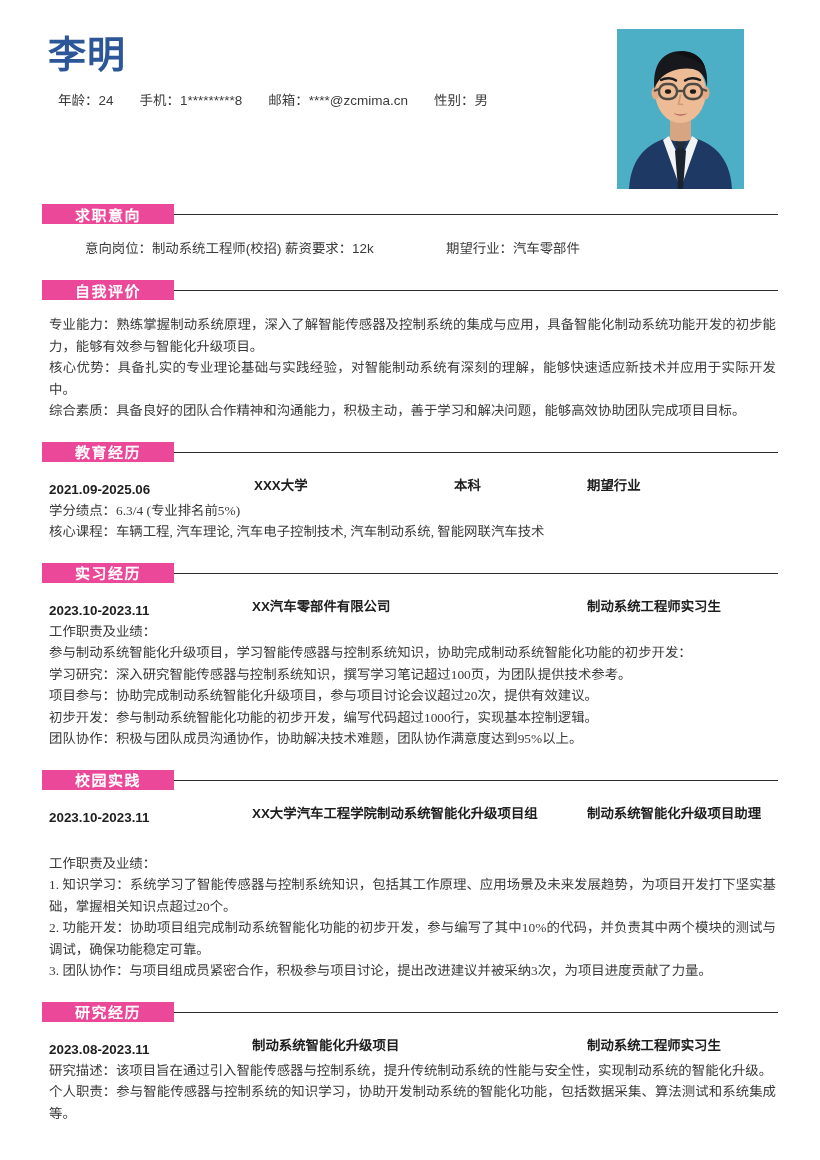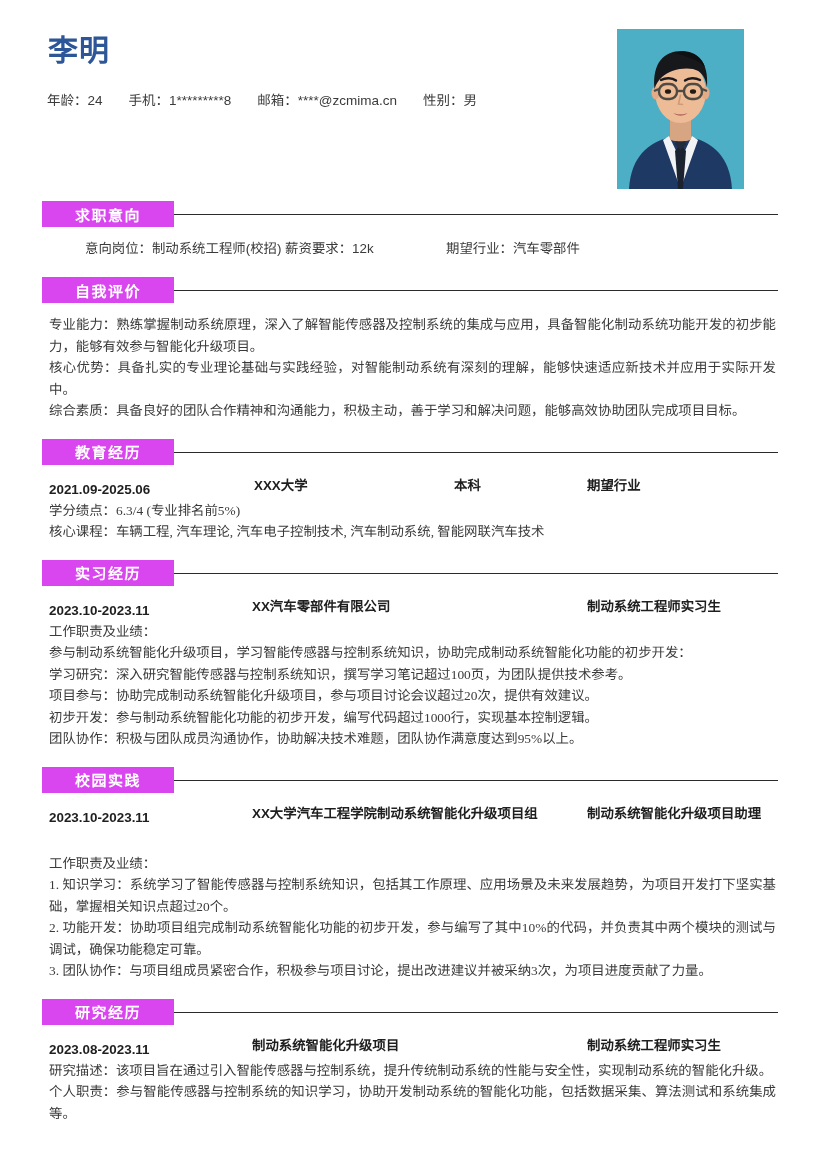--- a/index.html
+++ b/index.html
@@ -27,29 +27,29 @@
 
   
   .header {
     position: relative;
     height: 193px;
   }
   .name {
     position: absolute;
     left: 6px;
     top: 36px;
-    font-size: 30px;
+    font-size: 38px;
     font-weight: bold;
     color: #2c5697;
     letter-spacing: 1px;
     line-height: 1;
   }
   .contact-row {
     position: absolute;
-    left: 5px;
+    left: 16px;
     top: 92px;
     font-size: 13.5px;
     color: #3b3b3b;
     white-space: nowrap;
     line-height: 1.4;
   }
   .contact-item {
     display: inline-block;
     margin-right: 26px;
   }
@@ -74,22 +74,22 @@
   }
   .sec-head {
     position: relative;
     display: flex;
     align-items: center;
     height: 30px;
     margin-top: 6px;
   }
   .sec-chip {
     width: 132px;
-    height: 26px;
-    background: #d946ef;
+    height: 20px;
+    background: #ec4899;
     color: #ffffff;
     font-size: 15px;
     font-weight: bold;
     letter-spacing: 1.5px;
     display: flex;
     align-items: center;
     justify-content: center;
     box-sizing: border-box;
     flex: 0 0 auto;
   }

